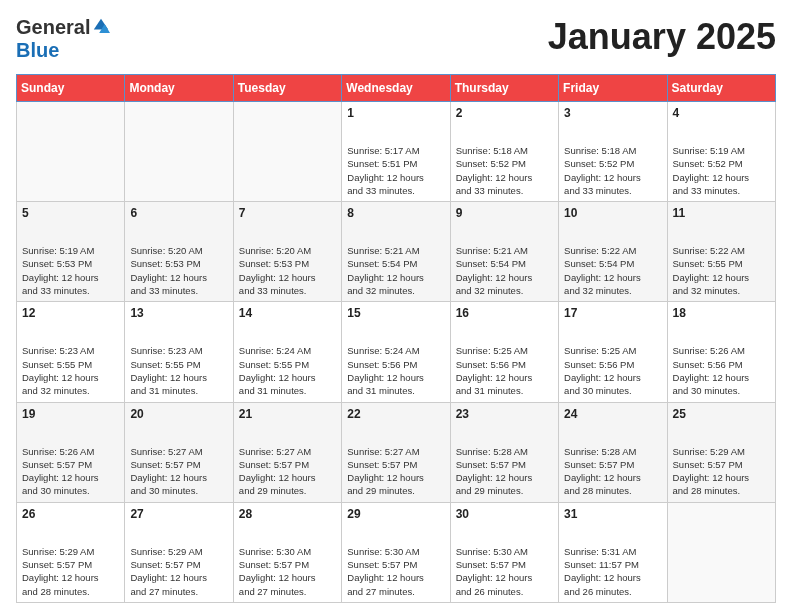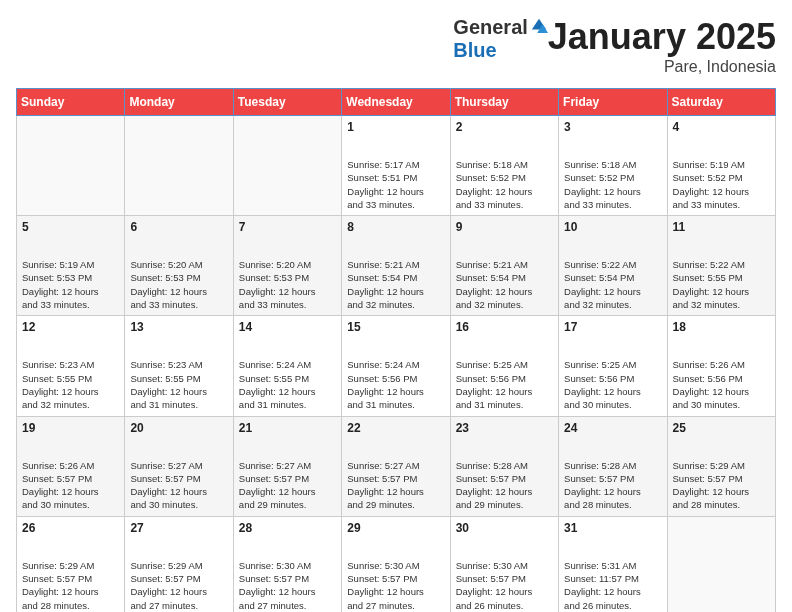--- a/index.html
+++ b/index.html
@@ -5,21 +5,21 @@
     * { box-sizing: border-box; margin: 0; padding: 0; }
     body {
       font-family: Arial, sans-serif;
       background: #fff;
       width: 792px;
       min-height: 612px;
       padding: 16px;
     }
     .header {
       display: flex;
-      justify-content: flex-end;
+      justify-content: space-between;
       align-items: flex-start;
       margin-bottom: 12px;
     }
     .logo {
       display: flex;
       flex-direction: column;
       align-items: flex-start;
     }
     .logo-text {
       display: flex;
@@ -110,21 +110,20 @@
       <span class="logo-general">General</span>
       <svg class="logo-icon" viewBox="0 0 20 18">
         <polygon points="10,2 18,14 2,14" fill="#1a6eb5"></polygon>
         <polygon points="14,8 20,18 8,18" fill="#2d8fd4"></polygon>
       </svg>
     </div>
     <span class="logo-blue">Blue</span>
   </div>
   <div class="title-section">
     <div class="month-title">January 2025</div>
-    <div class="location">Pare, Indonesia</div>
   </div>
 </div>
 
 <table class="calendar">
   <thead>
     <tr>
     <th>Sunday</th>
         <th>Monday</th>
         <th>Tuesday</th>
         <th>Wednesday</th>

